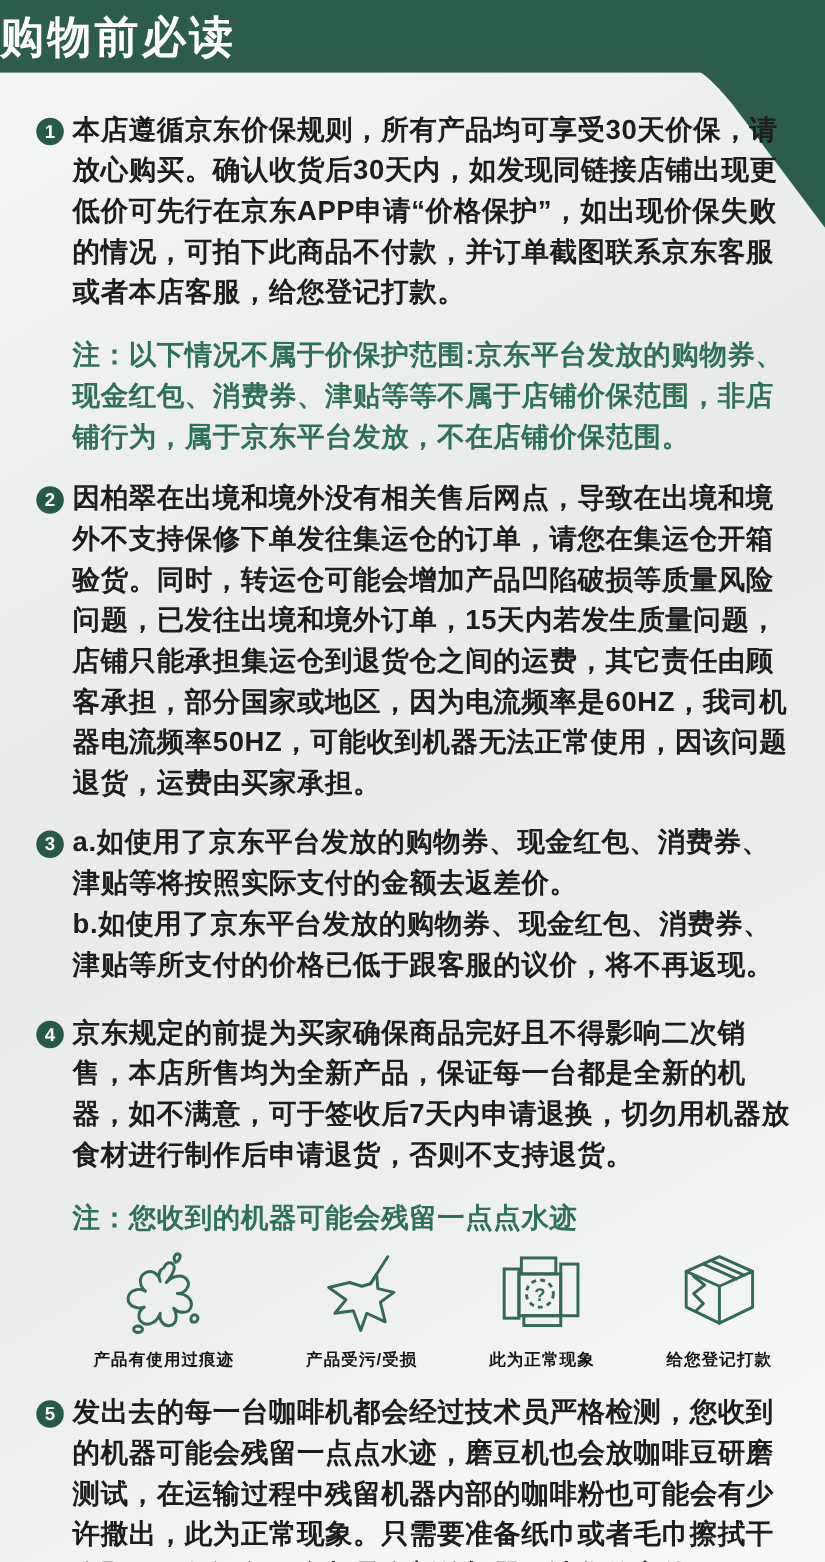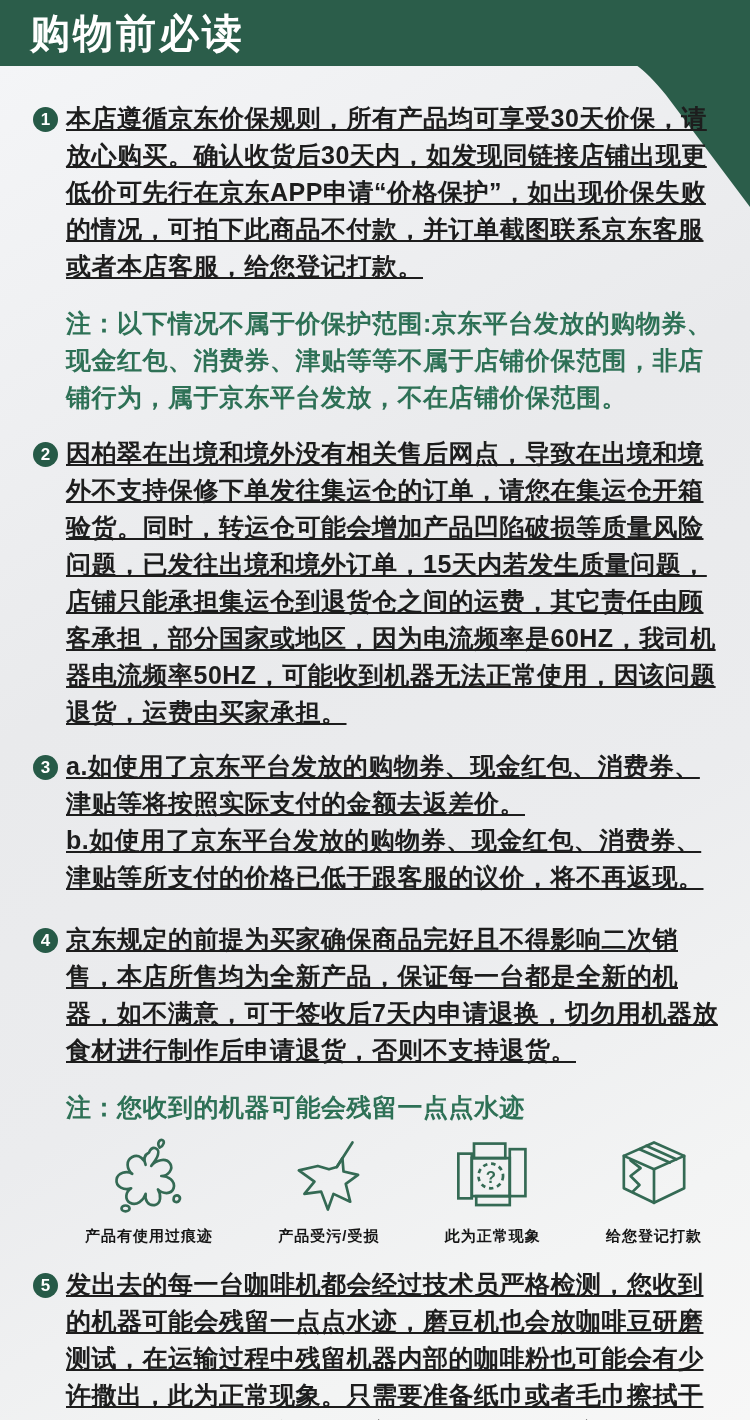--- a/index.html
+++ b/index.html
@@ -8,39 +8,38 @@
     background:#2b5d4a;
     font-family:"Liberation Sans","DejaVu Sans",sans-serif;
   }
   .card{
     position:absolute;top:66px;left:0;width:750px;height:1354px;
     background:linear-gradient(150deg,#f4f5f7 0%,#e9eaec 38%,#ebecee 62%,#f3f4f4 85%,#f7f7f7 100%);
   }
   .wedge{position:absolute;top:65px;right:0;width:114px;height:142px;}
   .header{
     position:absolute;top:0;left:0;width:750px;height:66px;
-    display:flex;align-items:center;padding-left:30px;box-sizing:border-box;
+    display:flex;align-items:center;box-sizing:border-box;
   }
   .title{color:#ffffff;font-size:40px;font-weight:bold;letter-spacing:3px;}
   .content{
     position:absolute;top:66px;left:0;width:750px;box-sizing:border-box;
     padding:34px 0 0 33px;
   }
   .section{display:flex;align-items:flex-start;}
   .badge{
     flex:0 0 auto;width:25px;height:25px;border-radius:50%;
     background:#265a47;color:#ffffff;font-size:17px;font-weight:bold;
     display:flex;align-items:center;justify-content:center;
     margin:7px 8px 0 0;
   }
   .tcol{width:654px;}
   .text{
     font-size:25px;line-height:37px;color:#1d1d1d;font-weight:600;
     letter-spacing:0.5px;
-    text-decoration:underline;
   }
   .note{
     font-size:25px;line-height:37px;font-weight:700;color:#2e7156;
     letter-spacing:0.5px;margin-top:20px;
   }
   .s1{margin-bottom:19px;}
   .s2{margin-bottom:17px;}
   .s3{margin-bottom:25px;}
   .s4{margin-bottom:0;}
   .icons{

